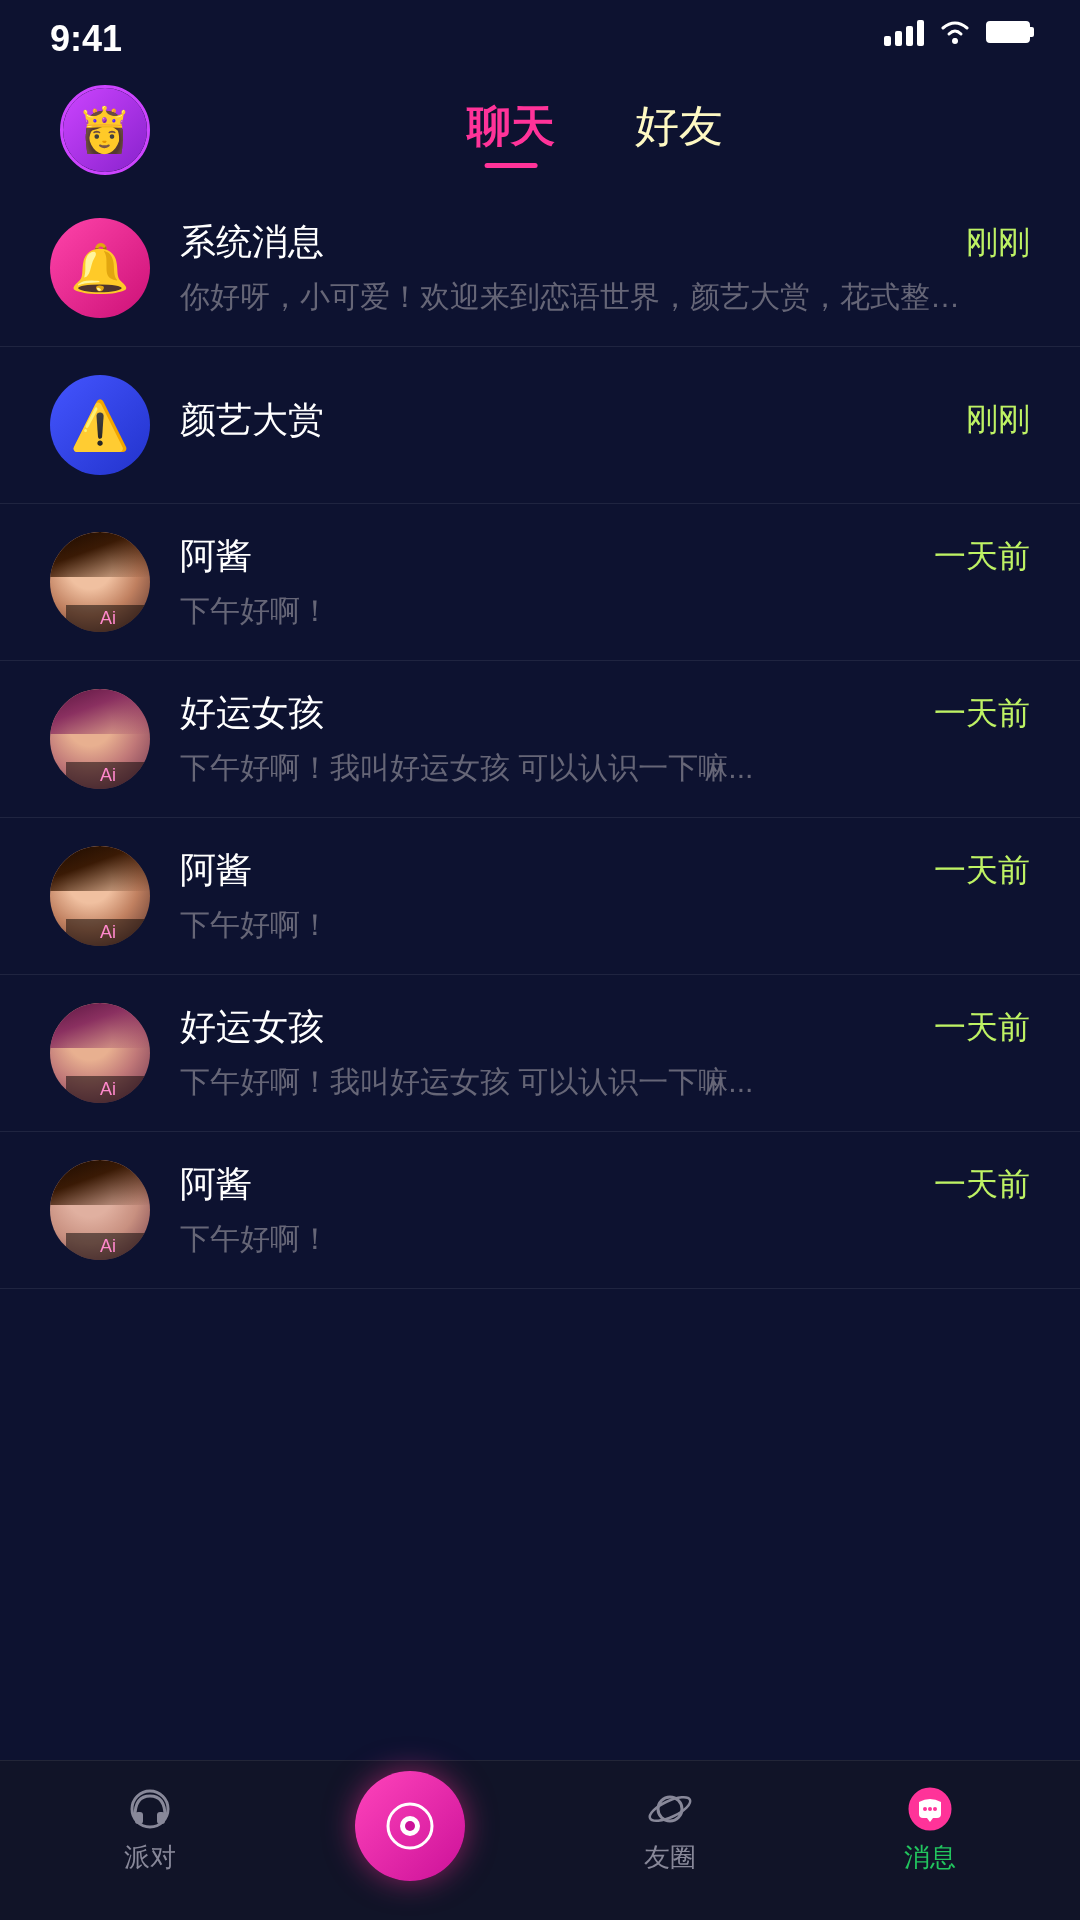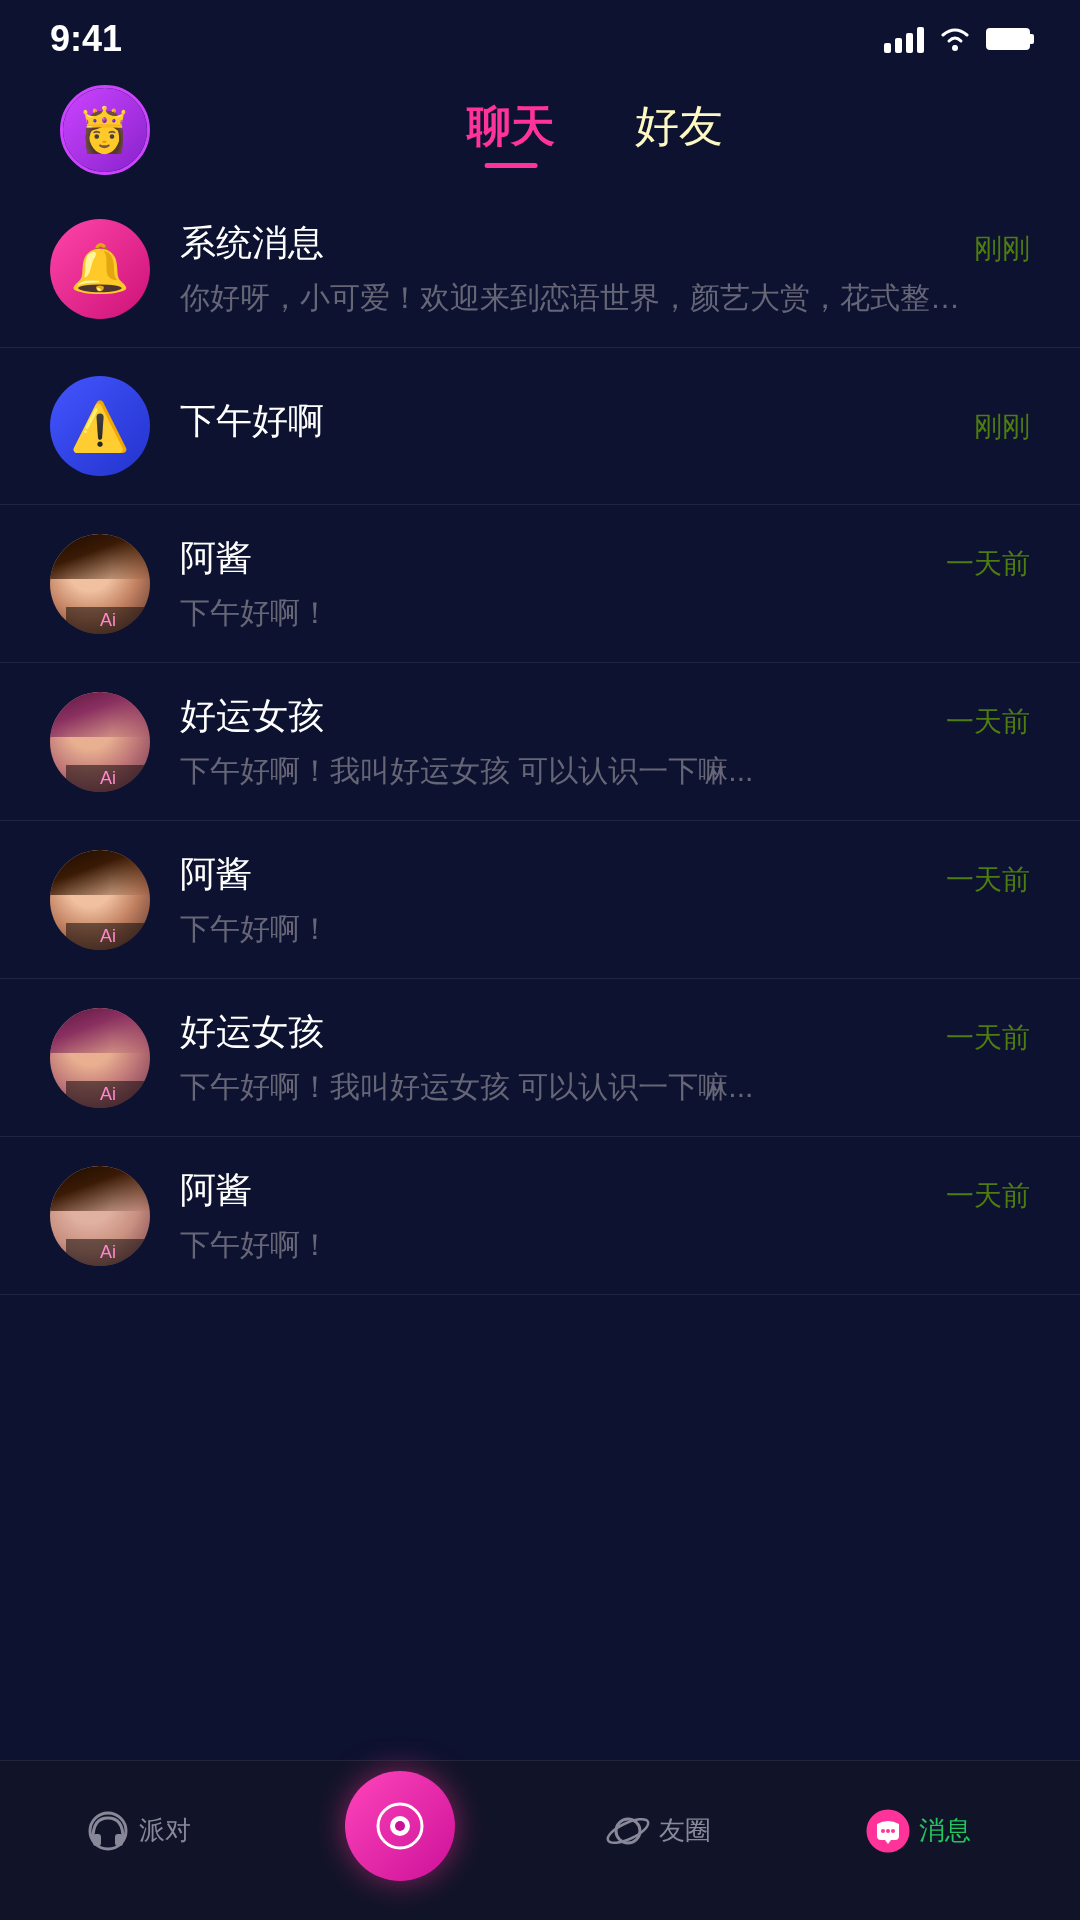--- a/index.html
+++ b/index.html
@@ -12,21 +12,21 @@
       font-family: -apple-system, 'PingFang SC', 'Hiragino Sans GB', sans-serif;
       color: #ffffff;
       overflow: hidden;
       position: relative;
     }
 
     
     .status-bar {
       display: flex;
       justify-content: space-between;
-      align-items: center;
+      align-items: flex-start;
       padding: 18px 50px 10px 50px;
       height: 70px;
     }
 
     .status-time {
       font-size: 36px;
       font-weight: 600;
       color: #ffffff;
     }
 
@@ -187,25 +187,24 @@
       margin-bottom: 10px;
     }
 
     .chat-name {
       font-size: 36px;
       font-weight: 400;
       color: #ffffff;
     }
 
     .chat-time {
-      font-size: 28px;
-      color: #4d7c0f;
+      font-size: 32px;
+      color: #bef264;
       flex-shrink: 0;
       margin-left: 20px;
-      margin-top: 12px;
     }
 
     .chat-preview {
       font-size: 30px;
       color: #666677;
       overflow: hidden;
       text-overflow: ellipsis;
       white-space: nowrap;
       max-width: 800px;
     }
@@ -220,21 +219,21 @@
       background: #111428;
       display: flex;
       align-items: center;
       justify-content: space-around;
       padding: 0 20px 20px 20px;
       border-top: 1px solid rgba(255,255,255,0.08);
     }
 
     .nav-item {
       display: flex;
-      flex-direction: row;
+      flex-direction: column;
       align-items: center;
       gap: 8px;
       cursor: pointer;
       min-width: 130px;
     }
 
     .nav-label {
       font-size: 26px;
       color: #888899;
     }
@@ -361,21 +360,21 @@
   </div>
 
   <div class="chat-item">
     <div class="chat-avatar">
       <div class="assistant-avatar">
         <span class="avatar-icon">⚠️</span>
       </div>
     </div>
     <div class="chat-content">
       <div class="chat-header-row">
-        <span class="chat-name">下午好啊</span>
+        <span class="chat-name">颜艺大赏</span>
         <span class="chat-time">刚刚</span>
       </div>
     </div>
   </div>
 
   <div class="chat-item">
     <div class="avatar-circle avatar-girl-1">
       <div class="avatar-hair"></div>
       <div class="ai-label">Ai</div>
     </div>

